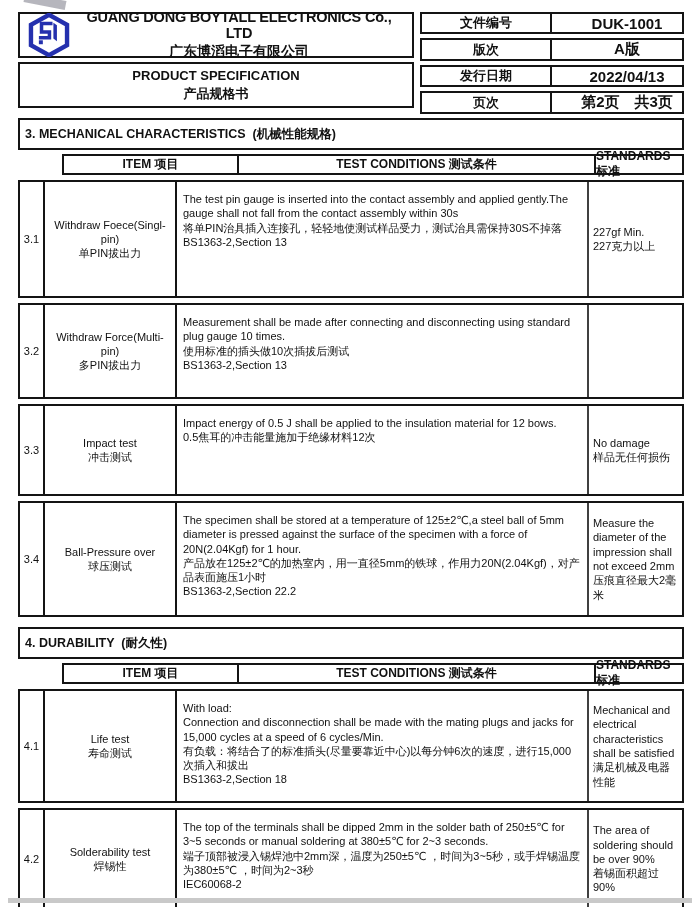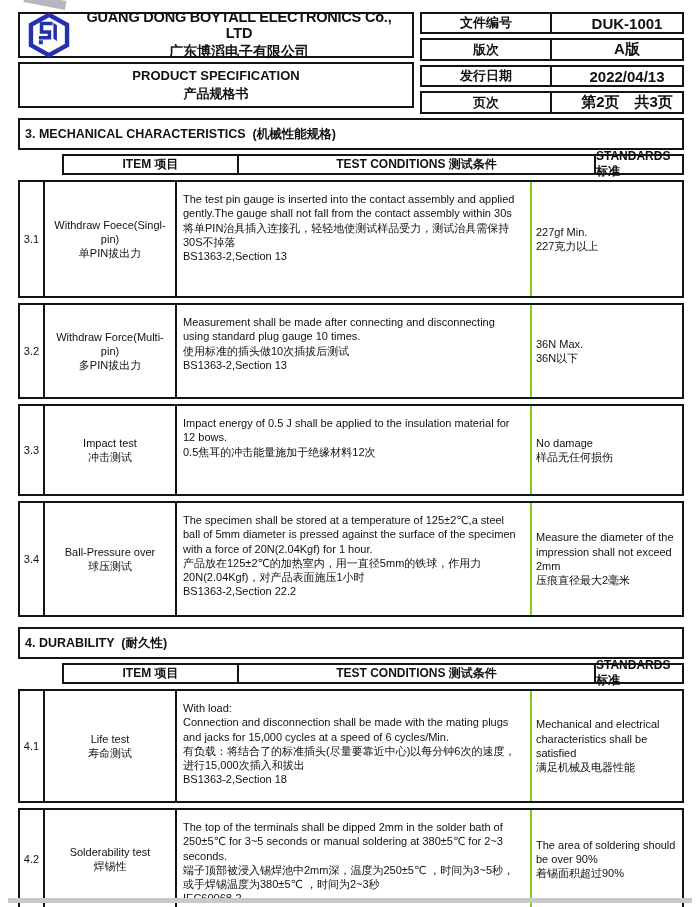--- a/index.html
+++ b/index.html
@@ -38,21 +38,21 @@
     font-weight:bold;font-size:12.5px;white-space:pre-wrap;}
   .col-hdr{height:21px;margin-top:4px;display:flex;font-weight:bold;font-size:12px;margin-left:44px;}
   .col-hdr .ch{display:flex;align-items:center;justify-content:center;}
   .ch-item{width:173px;border-right:2px solid #141414;}
   .ch-cond{width:355px;border-right:2px solid #141414;}
   .ch-std{flex:1;}
 
   .row{display:flex;margin-top:5px;font-size:11px;line-height:1.3;}
   .c-no{width:23px;border-right:2px solid #141414;display:flex;align-items:center;justify-content:center;}
   .c-item{width:132px;border-right:2px solid #141414;display:flex;flex-direction:column;align-items:center;justify-content:center;text-align:center;padding:0 3px;box-sizing:border-box;}
-  .c-cond{width:355px;border-right:2px solid #84cc16;padding:10px 6px 4px 6px;box-sizing:border-box;}
+  .c-cond{width:412px;border-right:2px solid #404040;padding:10px 6px 4px 6px;box-sizing:border-box;}
   .c-std{flex:1;display:flex;flex-direction:column;justify-content:center;padding:6px 4px;box-sizing:border-box;}
   .c-cond div{margin:0;}
   .r31{height:118px;} .r32{height:96px;} .r33{height:92px;} .r34{height:116px;}
   .r41{height:114px;} .r42{height:102px;}
   .s4{margin-top:10px;}
 </style>
 </head>
 <body>
 
 <div class="corner-fold"></div>
@@ -129,24 +129,20 @@
     <div class="c-no">3.2</div>
     <div class="c-item">
       <div>Withdraw Force(Multi-pin)</div>
       <div>多PIN拔出力</div>
     </div>
     <div class="c-cond">
       <div>Measurement shall be made after connecting and disconnecting using standard plug gauge 10 times.</div>
       <div>使用标准的插头做10次插拔后测试</div>
       <div>BS1363-2,Section 13</div>
     </div>
-    <div class="c-std">
-      <div>36N Max.</div>
-      <div>36N以下</div>
-    </div>
   </div>
 
   <div class="row box r33">
     <div class="c-no">3.3</div>
     <div class="c-item">
       <div>Impact test</div>
       <div>冲击测试</div>
     </div>
     <div class="c-cond">
       <div>Impact energy of 0.5 J shall be applied to the insulation material for 12 bows.</div>

